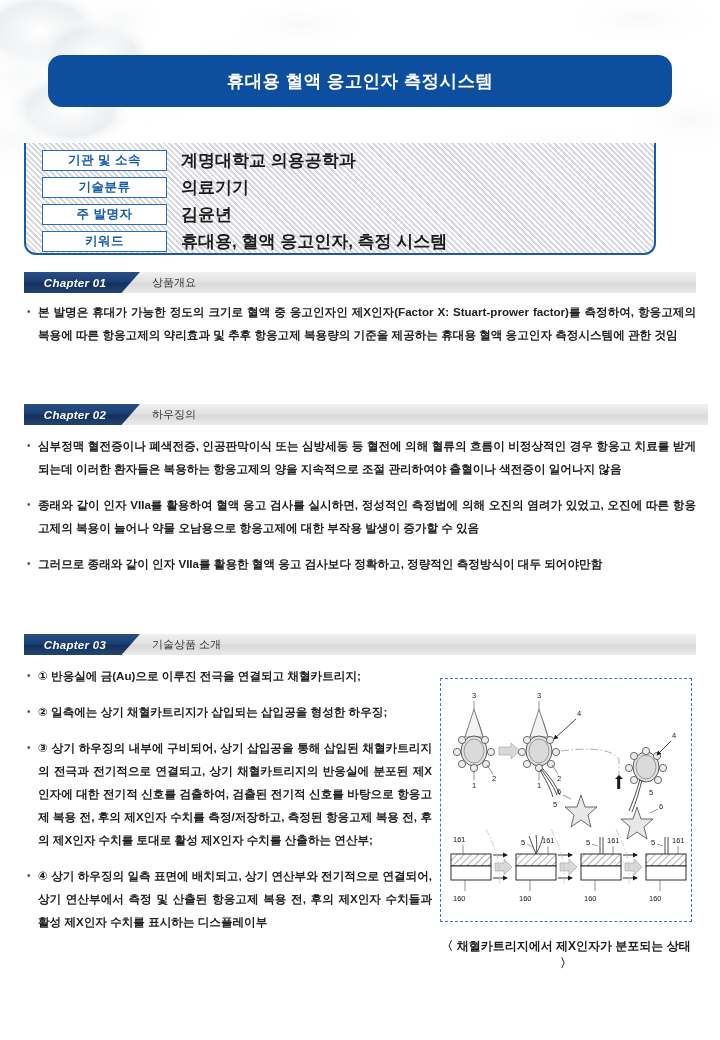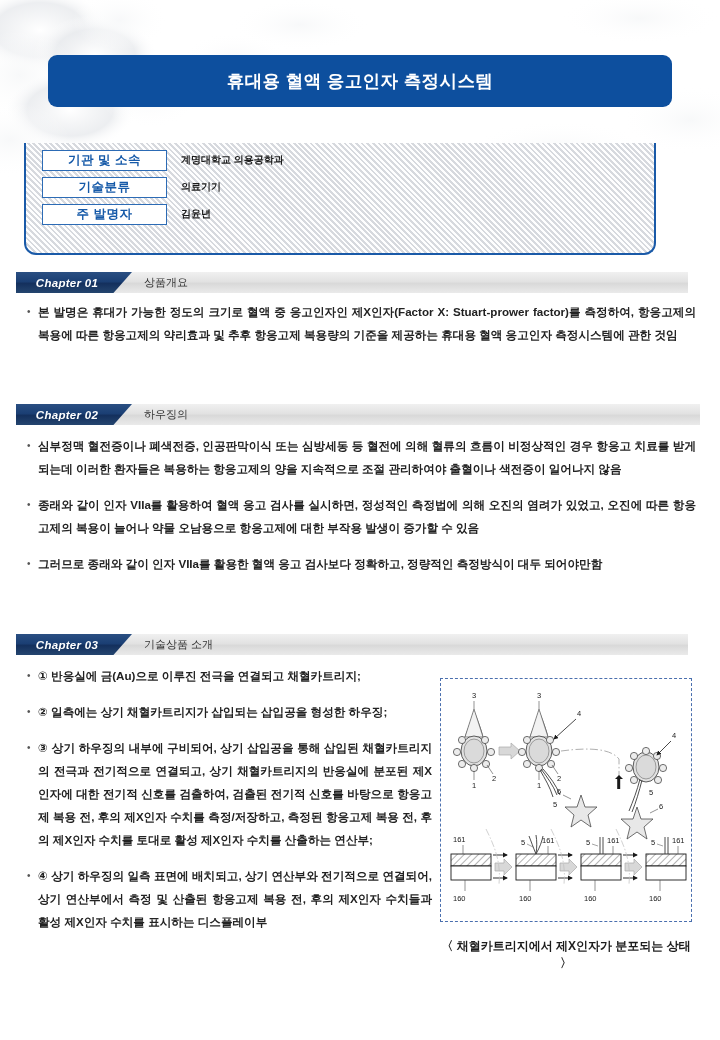--- a/index.html
+++ b/index.html
@@ -28,21 +28,21 @@
   }
 
   
   .title-banner {
     position: absolute;
     left: 48px;
     top: 55px;
     width: 624px;
     height: 52px;
     background: #0d4f9e;
-    border-radius: 9px;
+    border-radius: 14px;
     display: flex;
     align-items: center;
     justify-content: center;
     z-index: 3;
   }
   .title-banner .title-text {
     color: #ffffff;
     font-size: 17.5px;
     font-weight: bold;
     letter-spacing: 0.4px;
@@ -88,29 +88,29 @@
     display: flex;
     align-items: center;
     justify-content: center;
     color: #1559a8;
     font-size: 12.5px;
     font-weight: bold;
     letter-spacing: 0.5px;
   }
   .info-value {
     margin-left: 14px;
-    font-size: 10px;
+    font-size: 17px;
     font-weight: bold;
     color: #1c1c1c;
   }
 
   
   .chapter-header {
     position: absolute;
-    left: 16px;
+    left: 24px;
     width: 672px;
     height: 21px;
     background: linear-gradient(to bottom, #f0f0f0 0%, #e2e2e2 45%, #d9d9d9 55%, #eaeaea 100%);
     z-index: 2;
     text-align: center;
   }
   .chapter-tab {
     position: absolute;
     left: 0;
     top: 0;
@@ -238,20 +238,24 @@
     <div class="info-value">계명대학교 의용공학과</div>
   </div>
   <div class="info-row">
     <div class="info-label">기술분류</div>
     <div class="info-value">의료기기</div>
   </div>
   <div class="info-row">
     <div class="info-label">주 발명자</div>
     <div class="info-value">김윤년</div>
   </div>
+  <div class="info-row">
+    <div class="info-label">키워드</div>
+    <div class="info-value">휴대용, 혈액 응고인자, 측정 시스템</div>
+  </div>
 </div>
 
 <div class="chapter-header" style="top:272px;">
   <div class="chapter-tab">
     <span class="chapter-tab-label">Chapter 01</span>
   </div>
   <div class="chapter-title">상품개요</div>
 </div>
 <div class="bullet-block" style="left:24px; top:300px; width:672px;">
   <div class="bullet">

